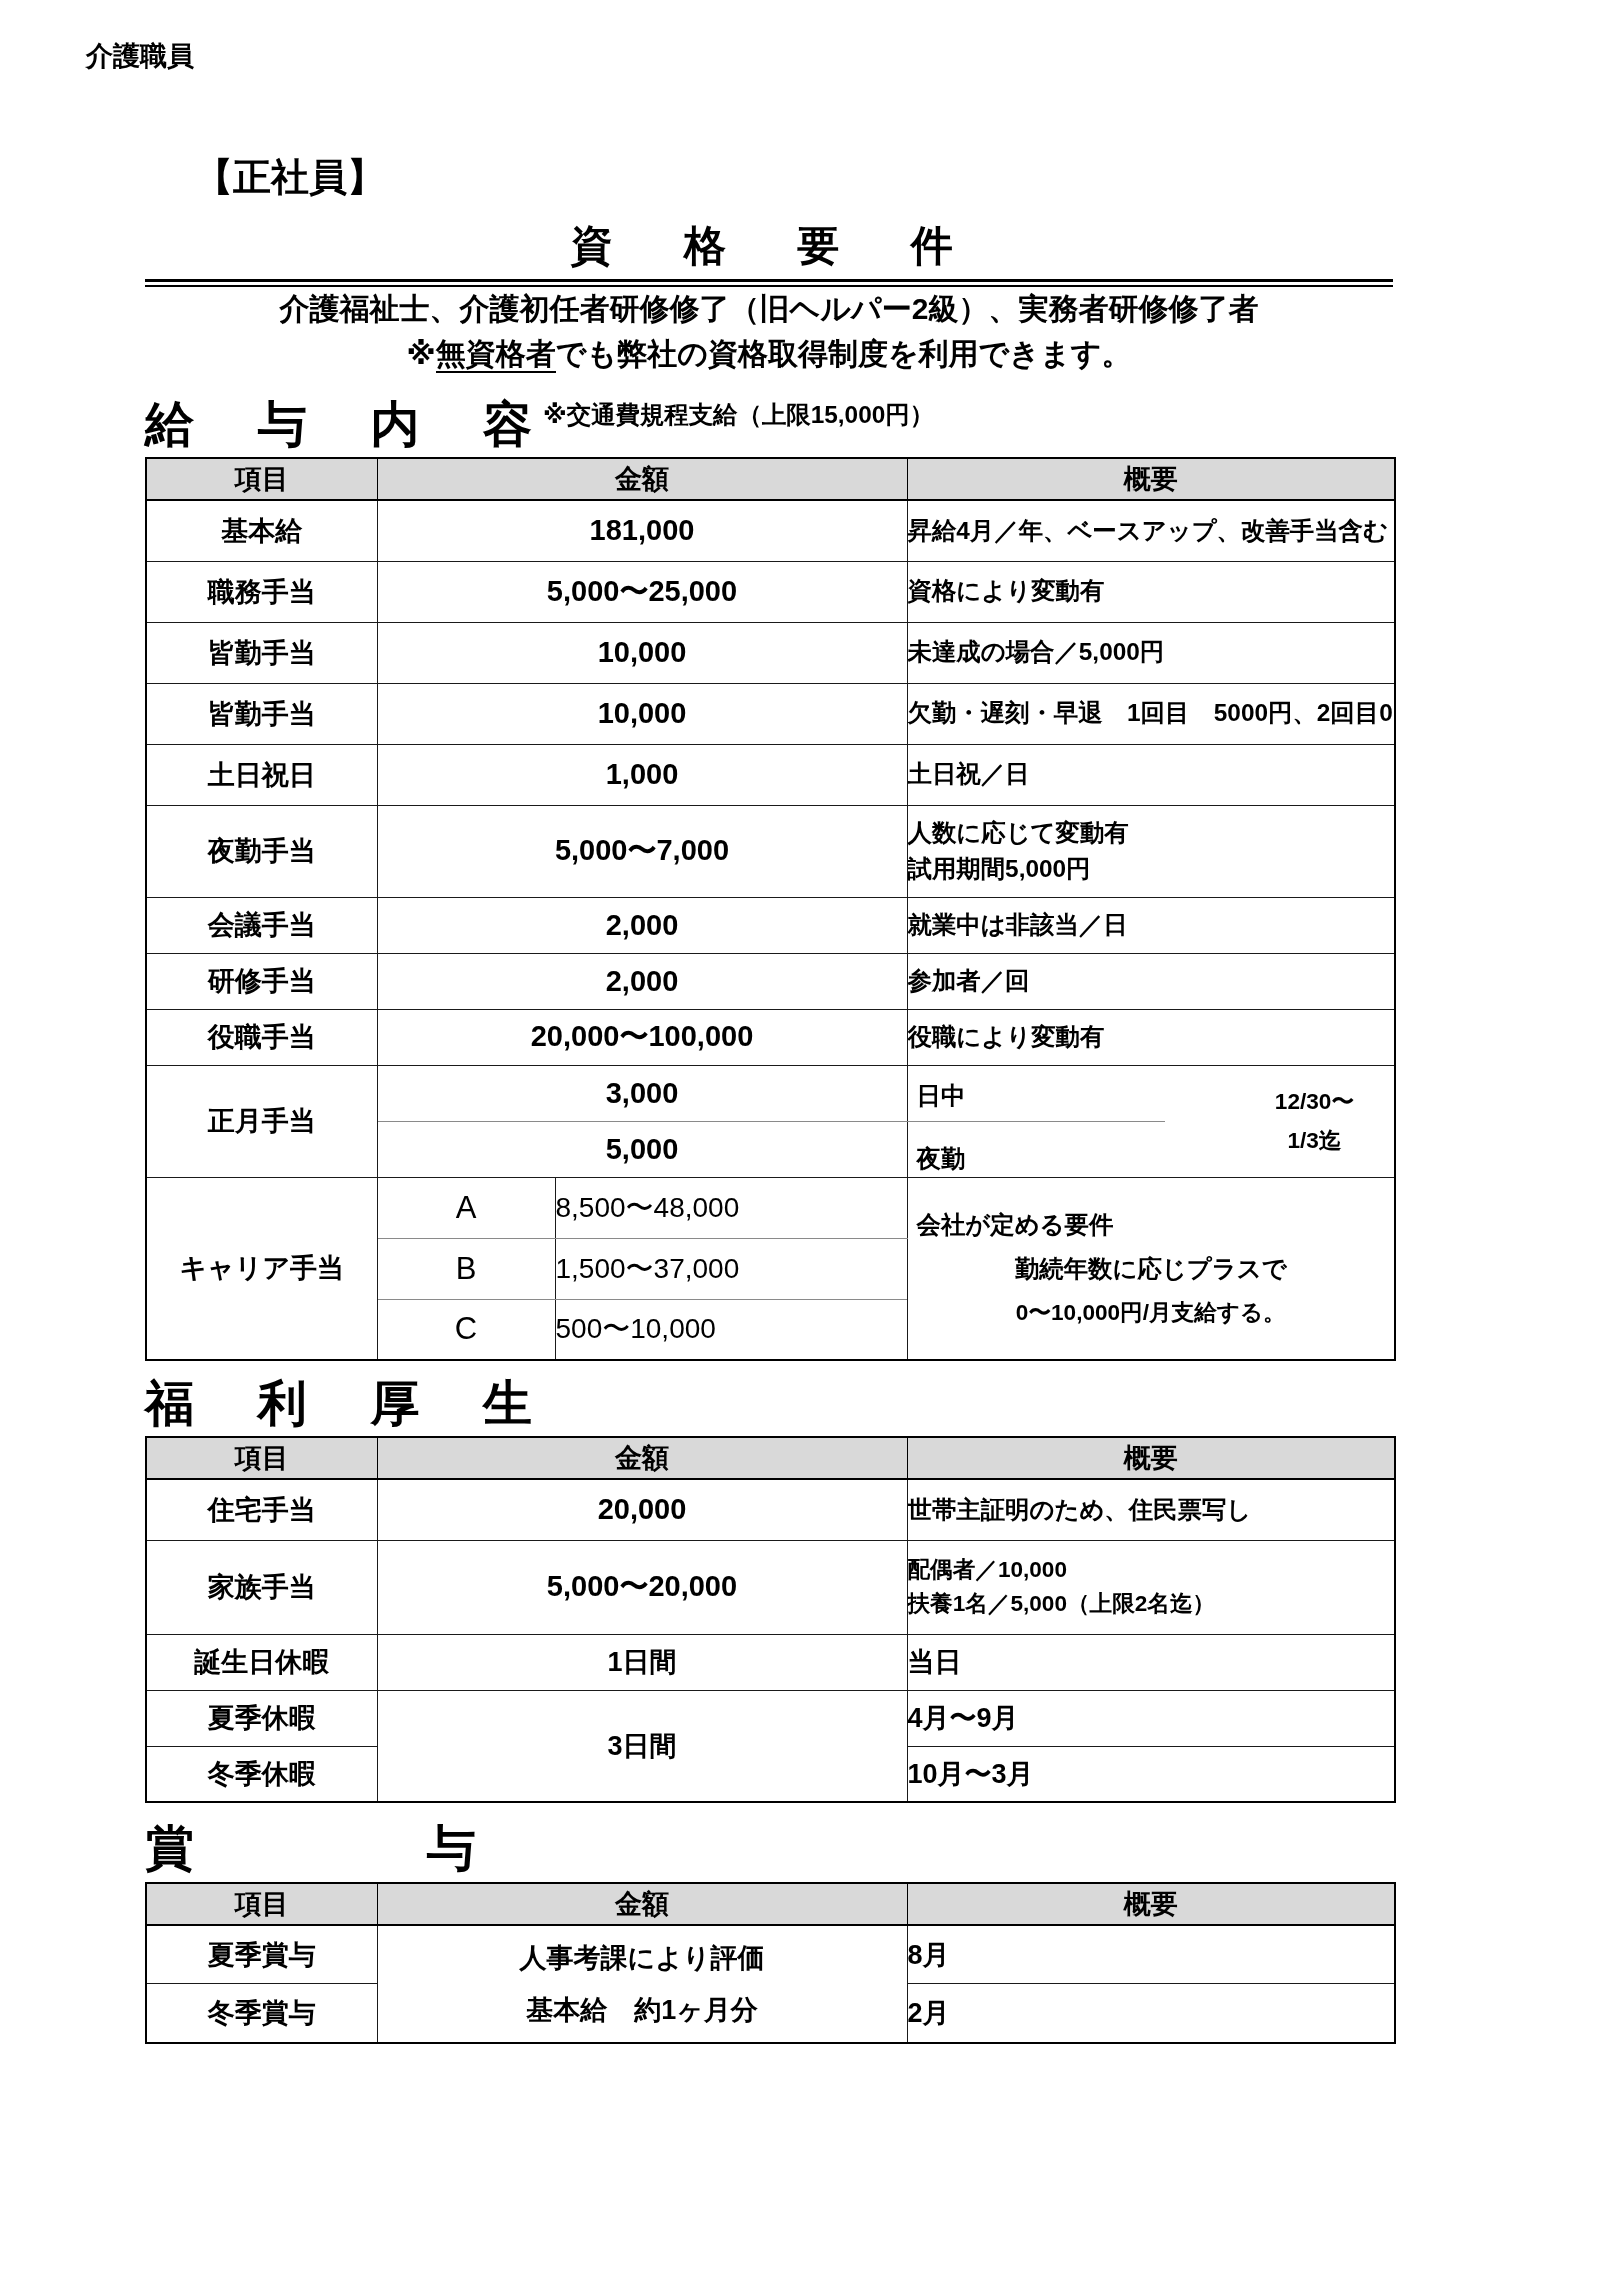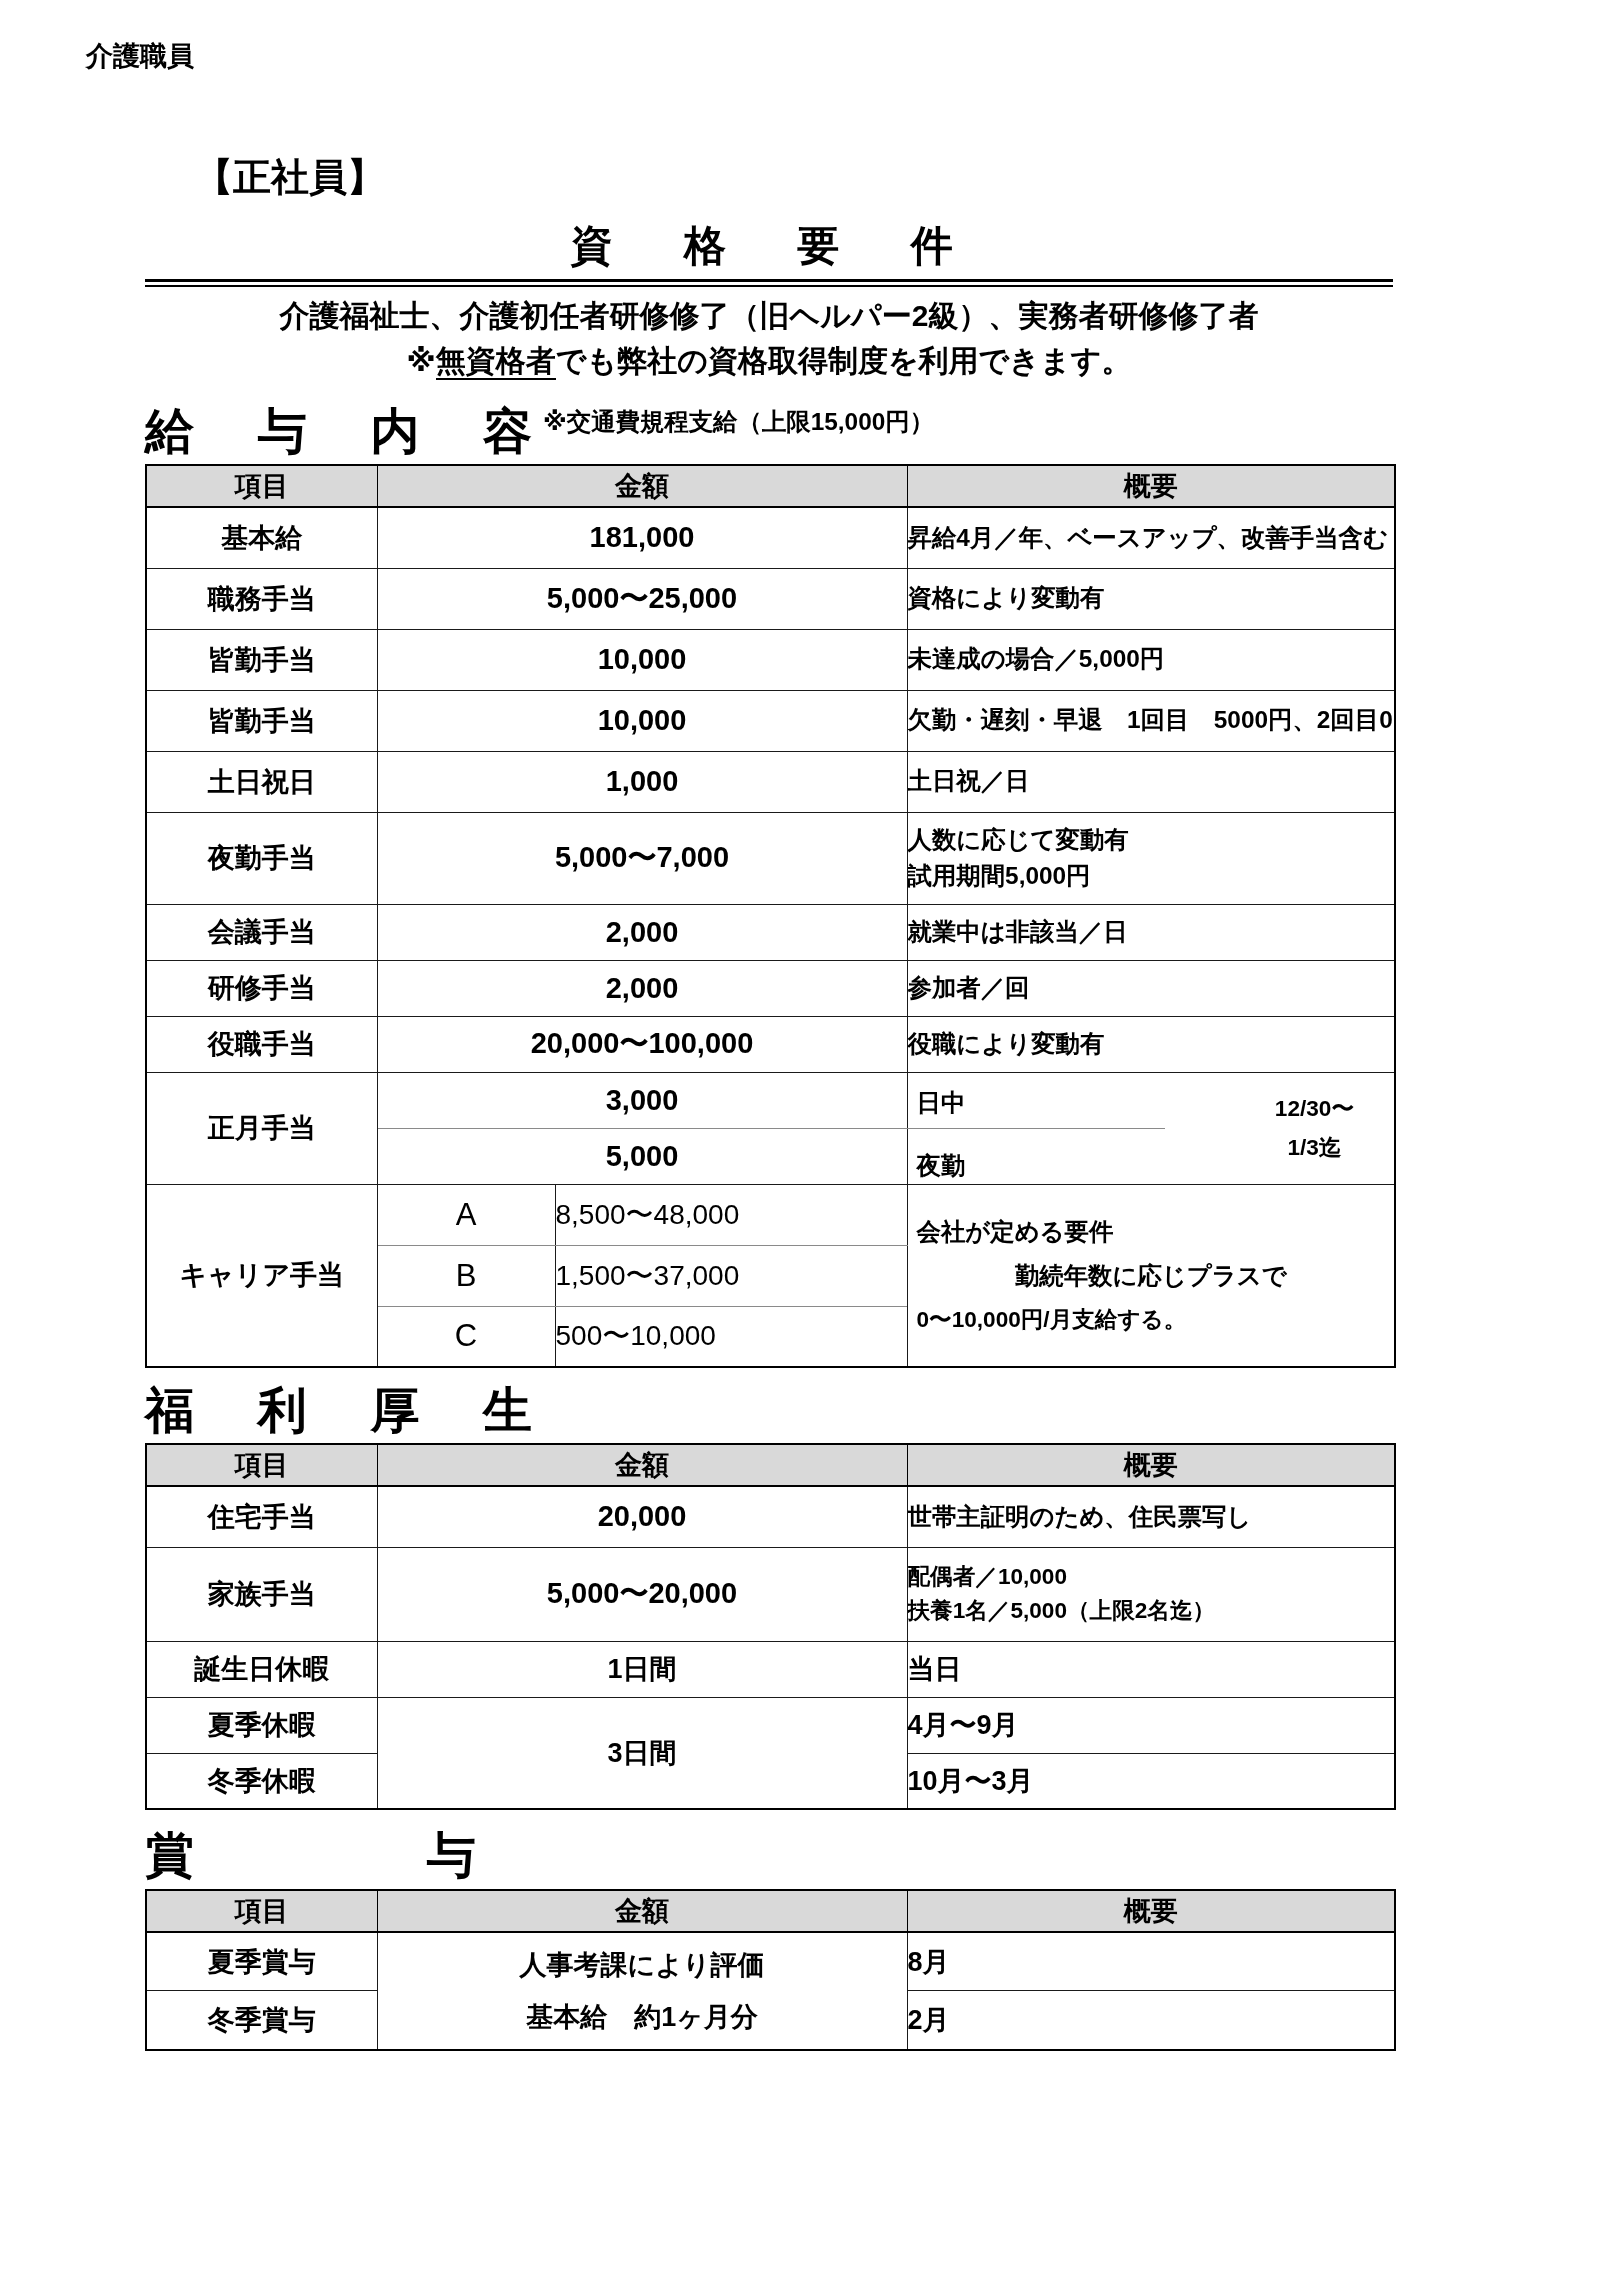--- a/index.html
+++ b/index.html
@@ -3,21 +3,21 @@
 <meta charset="utf-8">
 <style>
   html,body{margin:0;padding:0;background:#fff;}
   .page{position:relative;width:1617px;height:2285px;background:#ffffff;color:#000;
         font-family:"Liberation Sans","DejaVu Sans",sans-serif;overflow:hidden;}
   .dept{position:absolute;left:86px;top:38px;font-size:27px;font-weight:700;}
   .content{position:absolute;left:145px;top:0;width:1248px;}
   .emp{margin-top:152px;margin-left:50px;font-size:38px;font-weight:700;}
   .qtitle{margin-top:14.5px;text-align:center;font-size:42px;font-weight:700;letter-spacing:0.35em;}
   .qrule{margin-top:5.4px;height:3.6px;border-top:3.6px solid #000;border-bottom:2.7px solid #000;}
-  .qline{margin-top:9px;text-align:center;font-size:30px;font-weight:700;white-space:nowrap;}
+  .qline{margin-top:2px;text-align:center;font-size:30px;font-weight:700;white-space:nowrap;}
   .qline2{margin-top:3.6px;}
   .u{border-bottom:2.7px solid #000;padding-bottom:0.9px;}
   .sec-row{display:flex;margin-top:23.5px;}
   .sec-h{font-size:49px;font-weight:700;letter-spacing:0.15em;line-height:1.05;white-space:nowrap;}
   .sec-note{font-size:24.4px;font-weight:700;margin-left:3.6px;margin-bottom:5.4px;white-space:nowrap;}
   table.t{border-collapse:collapse;width:1248px;table-layout:fixed;border:2.7px solid #000;margin-top:7.2px;}
   .t th{background:#d9d9d9;border:1.8px solid #000;border-bottom:2.7px solid #000;
         font-size:27px;font-weight:700;height:40px;padding:0;}
   .t td{border:1.8px solid #1a1a1a;padding:0;vertical-align:middle;}
   .item{text-align:center;font-weight:700;font-size:27px;}
@@ -31,21 +31,21 @@
   .ny-sum{position:relative;}
   .ny-lbl{position:absolute;left:9px;font-size:24.4px;font-weight:700;white-space:nowrap;}
   .ny-day{top:14.5px;}
   .ny-night{bottom:2px;}
   .ny-line{position:absolute;top:50%;left:0;width:53%;border-top:1.8px solid #8a8a8a;}
   .ny-dates{position:absolute;right:40px;top:50%;transform:translateY(-50%);
             text-align:center;font-size:22.6px;font-weight:700;line-height:1.7;}
   .career-sum{display:flex;flex-direction:column;justify-content:center;gap:11.8px;
               padding:0 9px;font-size:24.4px;font-weight:700;}
   .career-sum .r{text-align:center;font-family:Liberation Mono, monospace;}
-  .career-sum .s{font-size:22.6px;}
+  .career-sum .s{font-size:22.6px;text-align:center;}
   .b-amt{display:flex;flex-direction:column;justify-content:center;gap:16px;
          text-align:center;font-size:27px;font-weight:700;}
   .mo{font-size:27px;font-weight:700;padding:1.8px 8.1px;}
 </style>
 </head>
 <body>
 
 <div class="page">
 
   <div class="dept">介護職員</div>

